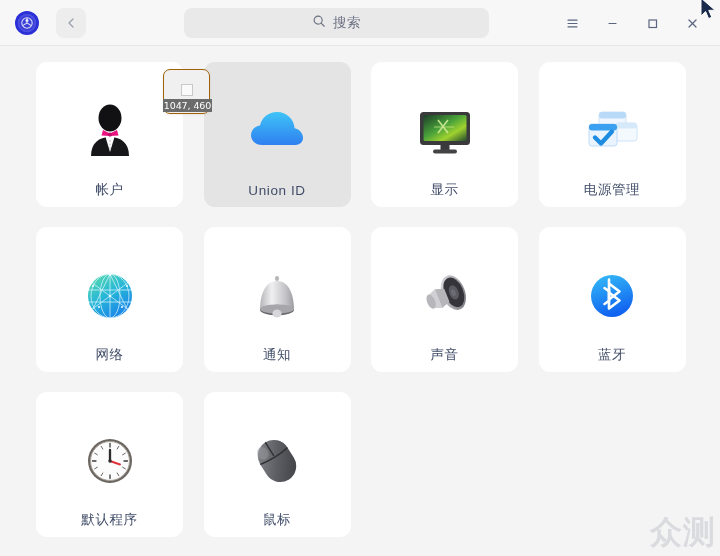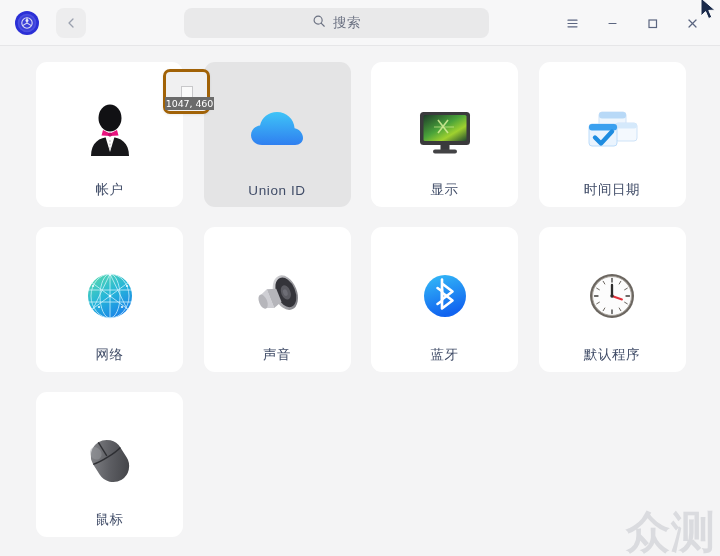--- a/index.html
+++ b/index.html
@@ -111,21 +111,21 @@
     letter-spacing: .6px;
     font-family: "Liberation Sans", "DejaVu Sans", sans-serif;
   }
 
   
   .coord-widget {
     position: absolute;
     left: 163px; top: 69px;
     width: 47px; height: 45px;
     background: #f0f0f1;
-    border: 3px solid #a16207;
+    border: 1px solid #a16207;
     border-radius: 7px;
     z-index: 40;
     box-shadow: 0 1px 3px rgba(0,0,0,.07);
   }
   .coord-sq {
     position: absolute;
     left: 50%; top: 14px;
     transform: translateX(-50%);
     width: 12px; height: 12px;
     border: 1px solid #c8c8ca;
@@ -166,21 +166,21 @@
   }
   .wm-small {
     font-size: 15px;
     line-height: 15px;
     color: rgba(140,145,155,.42);
     writing-mode: vertical-rl;
     letter-spacing: 1px;
     font-weight: bold;
   }
   .wm-big {
-    font-size: 44px;
+    font-size: 32px;
     line-height: 40px;
     color: rgba(150,155,165,.28);
     font-weight: bold;
     letter-spacing: 1px;
   }
 </style>
 </head>
 <body>
 
 <div id="app">
@@ -324,21 +324,21 @@
             <rect x="34" y="23" width="22" height="18" rx="3" fill="#f4f9fe" stroke="#cfe3f8" stroke-width="1"></rect>
             <rect x="34" y="23" width="22" height="5.5" rx="3" fill="#d5e9fb"></rect>
           </g>
           <g>
             <rect x="8" y="24" width="28" height="22" rx="3" fill="#eaf4fe" stroke="#bcdcfa" stroke-width="1"></rect>
             <rect x="8" y="24" width="28" height="6.5" rx="3" fill="#3aa0ef"></rect>
             <path d="M14 37.5 L20 43.5 L31 31.5" fill="none" stroke="#1e8ce0" stroke-width="4.4" stroke-linecap="round" stroke-linejoin="round"></path>
           </g>
         </svg>
       </div>
-      <div class="tile-label">时间日期</div>
+      <div class="tile-label">电源管理</div>
     </div>
 
 
     <div class="tile">
       <div class="tile-icon">
         <svg width="62" height="62" viewBox="0 0 62 62">
           <defs>
             <linearGradient id="globeg" x1="0" y1="0" x2="0.6" y2="1">
               <stop offset="0" stop-color="#5fe0a8"></stop>
               <stop offset=".55" stop-color="#26b6d8"></stop>
@@ -360,20 +360,40 @@
             <circle cx="48" cy="21" r="1.1"></circle>
               <circle cx="20" cy="42" r="1.1"></circle>
             <circle cx="43" cy="42" r="1.1"></circle>
               <circle cx="31" cy="31" r="1.2"></circle>
           </g>
         </svg>
       </div>
       <div class="tile-label">网络</div>
     </div>
 
+    <div class="tile">
+      <div class="tile-icon">
+        <svg width="62" height="62" viewBox="0 0 62 62">
+          <defs>
+            <linearGradient id="bellg" x1="0" y1="0" x2="1" y2="0">
+              <stop offset="0" stop-color="#b6b6ba"></stop>
+              <stop offset=".35" stop-color="#f0f0f2"></stop>
+              <stop offset=".75" stop-color="#c3c3c7"></stop>
+              <stop offset="1" stop-color="#9d9da2"></stop>
+            </linearGradient>
+          </defs>
+          <rect x="29" y="11" width="4" height="5" rx="2" fill="#b7b7bb"></rect>
+          <path d="M14 45 C14 32 18 16 31 16 C44 16 48 32 48 45 Z" fill="url(#bellg)"></path>
+          <ellipse cx="31" cy="45" rx="17" ry="5.2" fill="#69696e"></ellipse>
+          <ellipse cx="31" cy="44" rx="17" ry="4.6" fill="#a6a6ab"></ellipse>
+          <ellipse cx="31" cy="48.5" rx="4.6" ry="4" fill="#d7d7db"></ellipse>
+        </svg>
+      </div>
+      <div class="tile-label">通知</div>
+    </div>
 
     <div class="tile">
       <div class="tile-icon">
         <svg width="62" height="62" viewBox="0 0 62 62">
           <defs>
             <linearGradient id="spkg" x1="0" y1="0" x2="1" y2="1">
               <stop offset="0" stop-color="#e8e8ea"></stop>
               <stop offset=".5" stop-color="#a9a9ae"></stop>
               <stop offset="1" stop-color="#6f6f75"></stop>
             </linearGradient>

